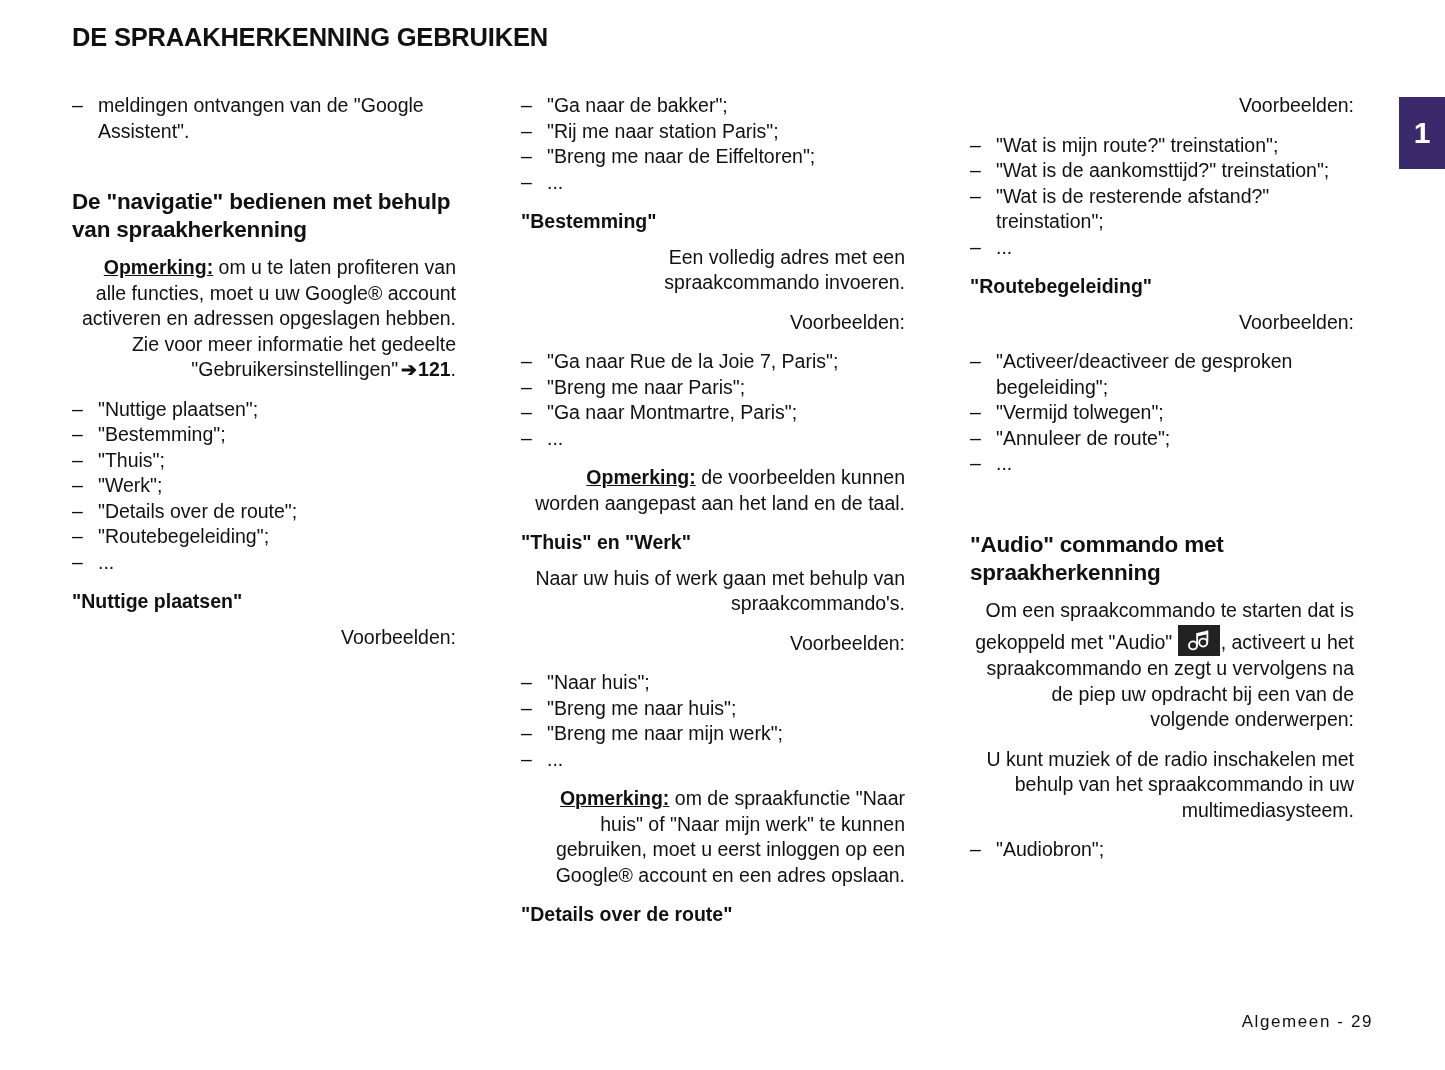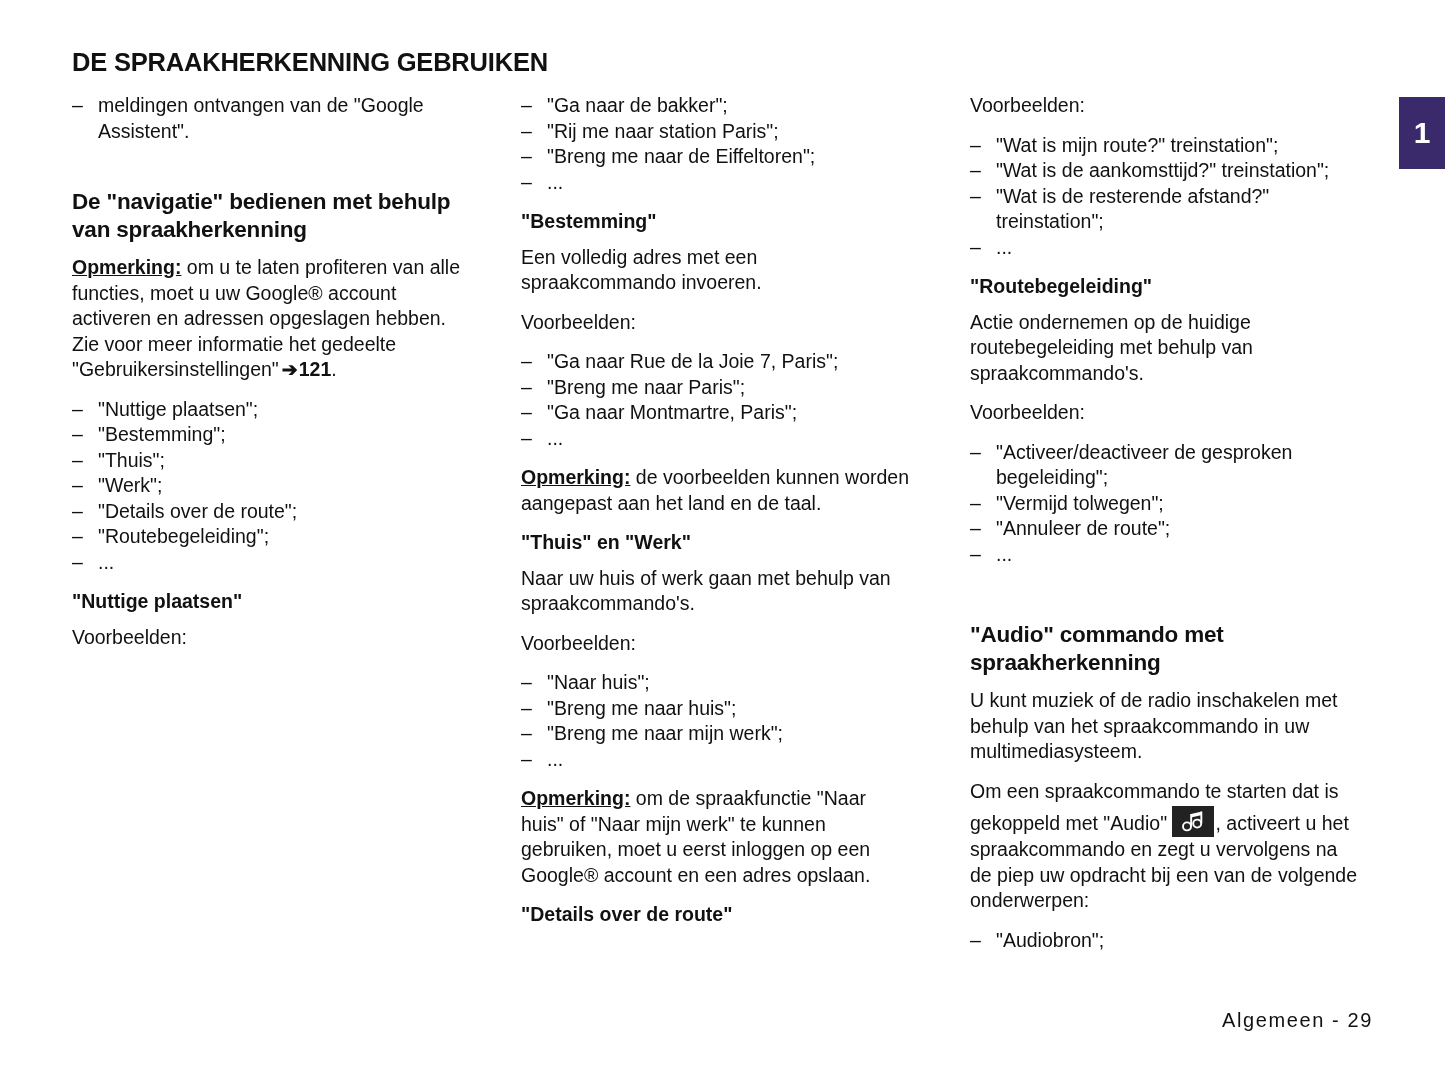--- a/index.html
+++ b/index.html
@@ -36,21 +36,21 @@
     display: flex;
     align-items: center;
     justify-content: center;
     letter-spacing: 0px;
   }
 
   
   .page-title {
     position: absolute;
     left: 72px;
-    top: 48px;
+    top: 23px;
     font-size: 25.5px;
     font-weight: bold;
     letter-spacing: -0.2px;
     color: #111111;
     white-space: nowrap;
   }
 
   
   .columns {
     position: absolute;
@@ -61,24 +61,25 @@
     gap: 0px;
   }
   .col {
     width: 400px;
     margin-right: 49px;
   }
   .col:last-child { margin-right: 0; }
 
   
   p.body {
-    margin: 0 8px 14px 0;
+    margin: 0 16px 14px 0;
     font-size: 19.5px;
     line-height: 25.5px;
     color: #111111;
+    text-align: right;
   }
   h2.sub {
     margin: 22px 0 11px 0;
     font-size: 22.5px;
     line-height: 28px;
     font-weight: bold;
     letter-spacing: -0.2px;
     color: #111111;
   }
   h3.run-in {
@@ -130,21 +131,21 @@
   .audio-icon svg { position: absolute; left: 10px; top: 5px; }
 
   .spacer-sm { height: 8px; }
   .spacer-md { height: 18px; }
 
   
   .footer {
     position: absolute;
     right: 72px;
     bottom: 38px;
-    font-size: 20px;
+    font-size: 17px;
     letter-spacing: 1.6px;
     color: #111111;
   }
 </style>
 </head>
 <body>
 
 <div class="page">
 
   <div class="chapter-tab">1</div>
@@ -234,48 +235,47 @@
 
       <ul class="dashlist">
         <li>"Wat is mijn route?" treinstation";</li>
         <li>"Wat is de aankomsttijd?" treinstation";</li>
         <li>"Wat is de resterende afstand?" treinstation";</li>
         <li>...</li>
       </ul>
 
       <h3 class="run-in">"Routebegeleiding"</h3>
 
-      <p class="body">Actie ondernemen op de huidige routebegeleiding met behulp van spraakcommando's.</p>
 
       <p class="body">Voorbeelden:</p>
 
       <ul class="dashlist">
         <li>"Activeer/deactiveer de gesproken begeleiding";</li>
         <li>"Vermijd tolwegen";</li>
         <li>"Annuleer de route";</li>
         <li>...</li>
       </ul>
 
       <div class="spacer-md"></div>
 
       <h2 class="sub">"Audio" commando met spraakherkenning</h2>
-
-      <p class="body">U kunt muziek of de radio inschakelen met behulp van het spraakcommando in uw multimediasysteem.</p>
 
       <p class="body"><span>Om een spraakcommando te starten dat is gekoppeld met "Audio"</span>
         <span class="audio-icon">
           <svg width="22" height="21" viewBox="0 0 22 21" xmlns="http://www.w3.org/2000/svg">
             <path d="M9 3 L20 0.6 L20 4.0 L9 6.4 Z" fill="#ffffff"></path>
             <rect x="8.2" y="3.0" width="1.9" height="12.2" fill="#ffffff"></rect>
             <rect x="18.4" y="0.6" width="1.9" height="11.6" fill="#ffffff"></rect>
             <circle cx="5.0" cy="15.4" r="4.0" fill="none" stroke="#ffffff" stroke-width="1.9"></circle>
             <circle cx="15.2" cy="12.6" r="4.0" fill="none" stroke="#ffffff" stroke-width="1.9"></circle>
           </svg>
         </span><span>, activeert u het spraakcommando en zegt u vervolgens na de piep uw opdracht bij een van de volgende onderwerpen:</span></p>
 
+      <p class="body">U kunt muziek of de radio inschakelen met behulp van het spraakcommando in uw multimediasysteem.</p>
+
       <ul class="dashlist">
         <li>"Audiobron";</li>
       </ul>
 
     </div>
 
   </div>
 
   <div class="footer">Algemeen - 29</div>
 

